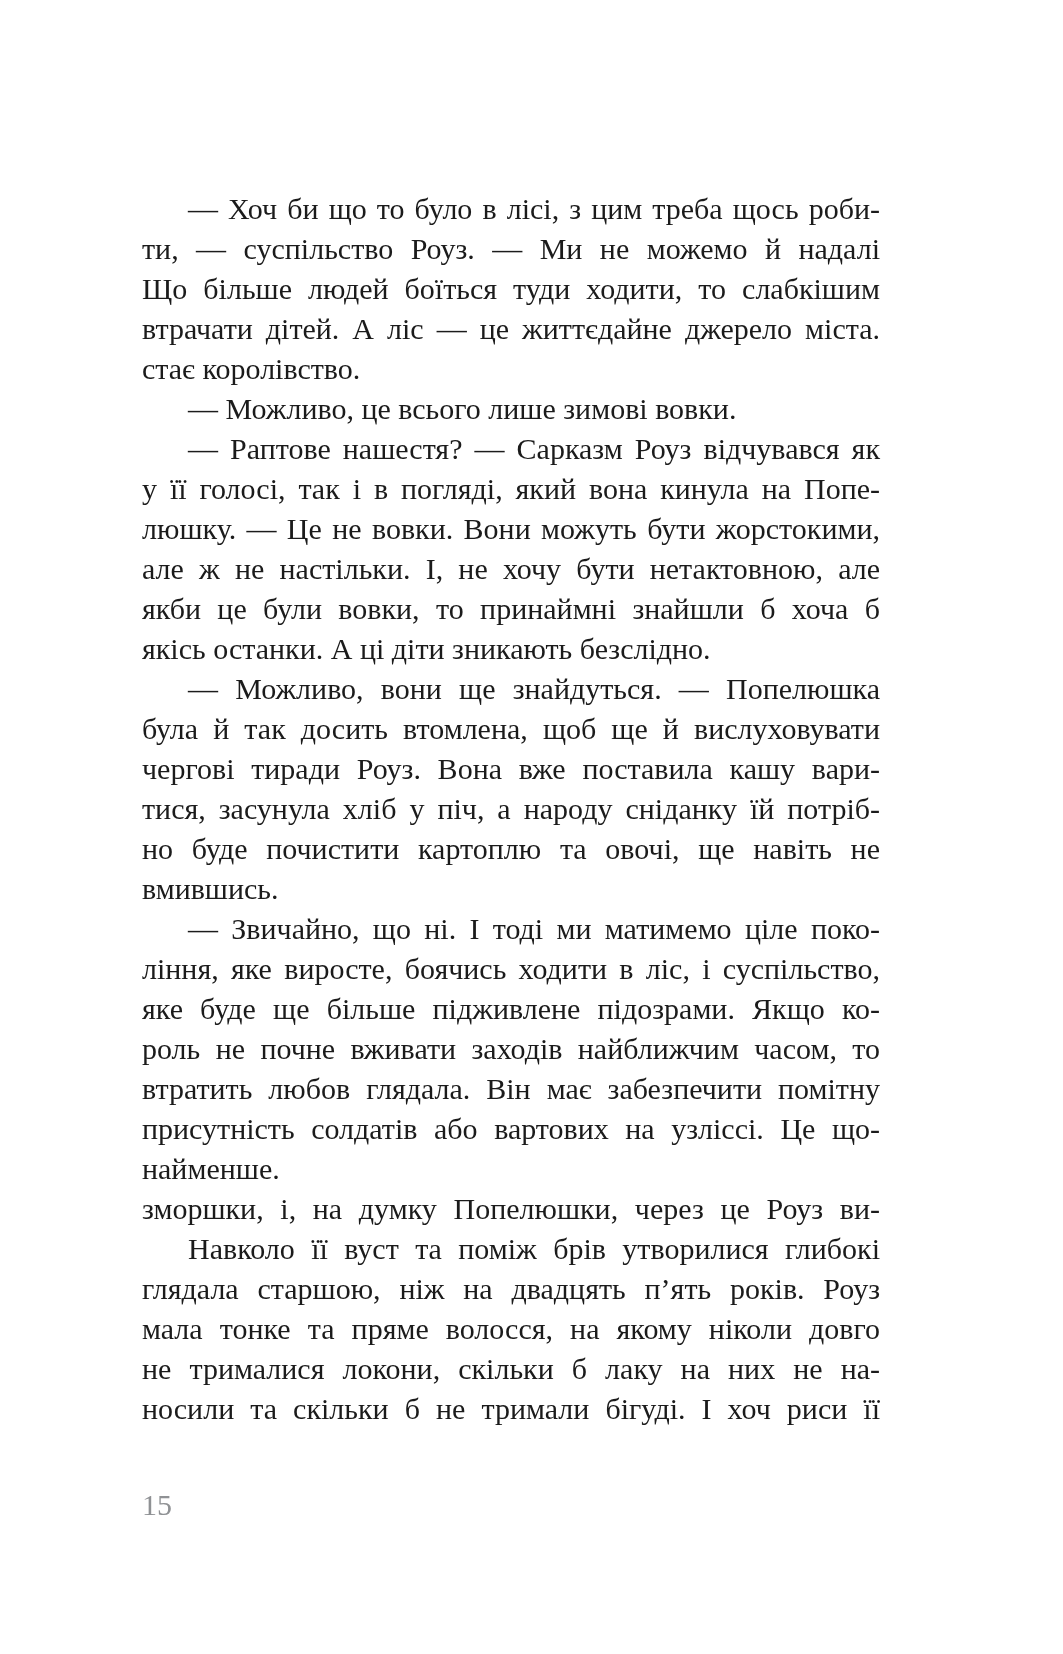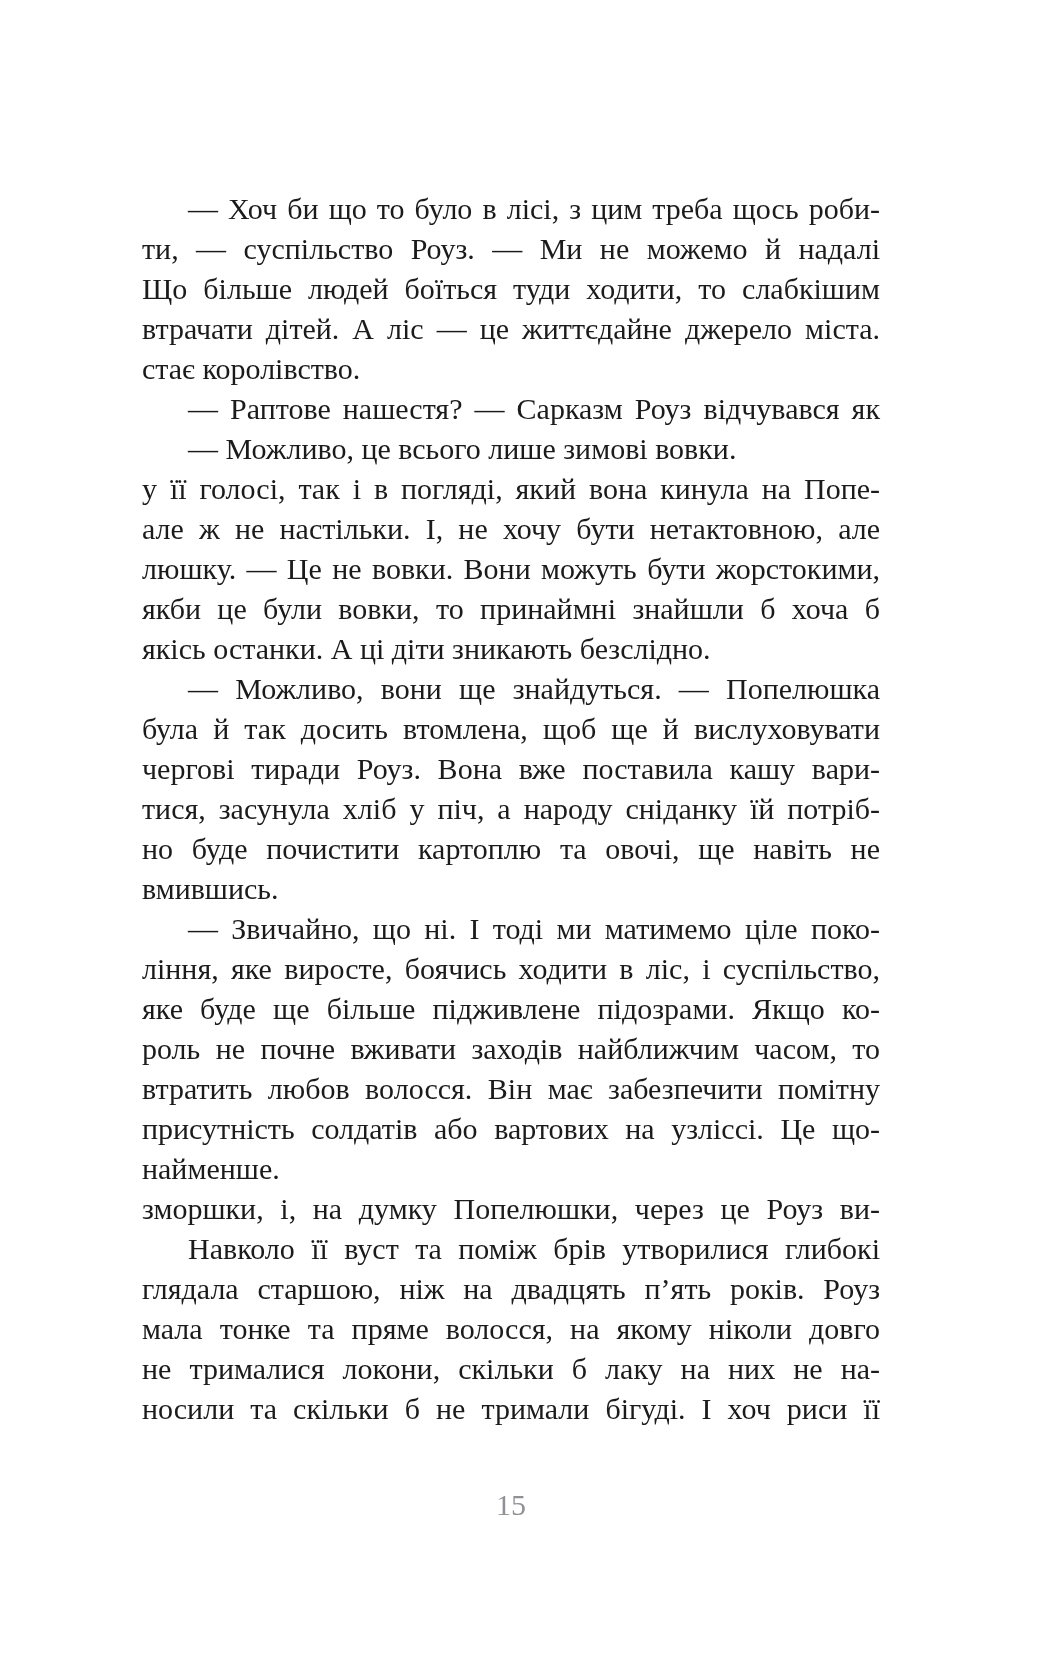--- a/index.html
+++ b/index.html
@@ -41,53 +41,52 @@
     text-indent:46px;
   }
   .line.para-end{
     text-align-last:left;
   }
   .page-number{
     position:absolute;
     left:142px;
     width:738px;
     top:1488px;
-    text-align:center;
     font-size:30px;
     color:var(--page-number-color);
   }
 </style>
 </head>
 <body>
 
 <div class="page">
   <main class="text-block" id="text-block">
       <div class="line indent">— Хоч би що то було в лісі, з цим треба щось роби-</div>
       <div class="line">ти, — суспільство Роуз. — Ми не можемо й надалі</div>
       <div class="line">Що більше людей боїться туди ходити, то слабкішим</div>
       <div class="line">втрачати дітей. А ліс — це життєдайне джерело міста.</div>
       <div class="line para-end">стає королівство.</div>
+      <div class="line indent para-end">— Можливо, це всього лише зимові вовки.</div>
       <div class="line indent">— Раптове нашестя? — Сарказм Роуз відчувався як</div>
-      <div class="line indent para-end">— Можливо, це всього лише зимові вовки.</div>
       <div class="line">у її голосі, так і в погляді, який вона кинула на Попе-</div>
+      <div class="line">люшку. — Це не вовки. Вони можуть бути жорстокими,</div>
       <div class="line">але ж не настільки. І, не хочу бути нетактовною, але</div>
-      <div class="line">люшку. — Це не вовки. Вони можуть бути жорстокими,</div>
       <div class="line">якби це були вовки, то принаймні знайшли б хоча б</div>
       <div class="line para-end">якісь останки. А ці діти зникають безслідно.</div>
       <div class="line indent">— Можливо, вони ще знайдуться. — Попелюшка</div>
       <div class="line">була й так досить втомлена, щоб ще й вислуховувати</div>
       <div class="line">чергові тиради Роуз. Вона вже поставила кашу вари-</div>
       <div class="line">тися, засунула хліб у піч, а народу сніданку їй потріб-</div>
       <div class="line">но буде почистити картоплю та овочі, ще навіть не</div>
       <div class="line para-end">вмившись.</div>
       <div class="line indent">— Звичайно, що ні. І тоді ми матимемо ціле поко-</div>
       <div class="line">ління, яке виросте, боячись ходити в ліс, і суспільство,</div>
       <div class="line">яке буде ще більше підживлене підозрами. Якщо ко-</div>
       <div class="line">роль не почне вживати заходів найближчим часом, то</div>
-      <div class="line">втратить любов волосся. Він має забезпечити помітну</div>
+      <div class="line">втратить любов глядала. Він має забезпечити помітну</div>
       <div class="line">присутність солдатів або вартових на узліссі. Це що-</div>
       <div class="line para-end">найменше.</div>
       <div class="line">зморшки, і, на думку Попелюшки, через це Роуз ви-</div>
       <div class="line indent">Навколо її вуст та поміж брів утворилися глибокі</div>
       <div class="line">глядала старшою, ніж на двадцять п’ять років. Роуз</div>
       <div class="line">мала тонке та пряме волосся, на якому ніколи довго</div>
       <div class="line">не трималися локони, скільки б лаку на них не на-</div>
       <div class="line">носили та скільки б не тримали бігуді. І хоч риси її</div>
     </main>
   <div class="page-number">15</div>

